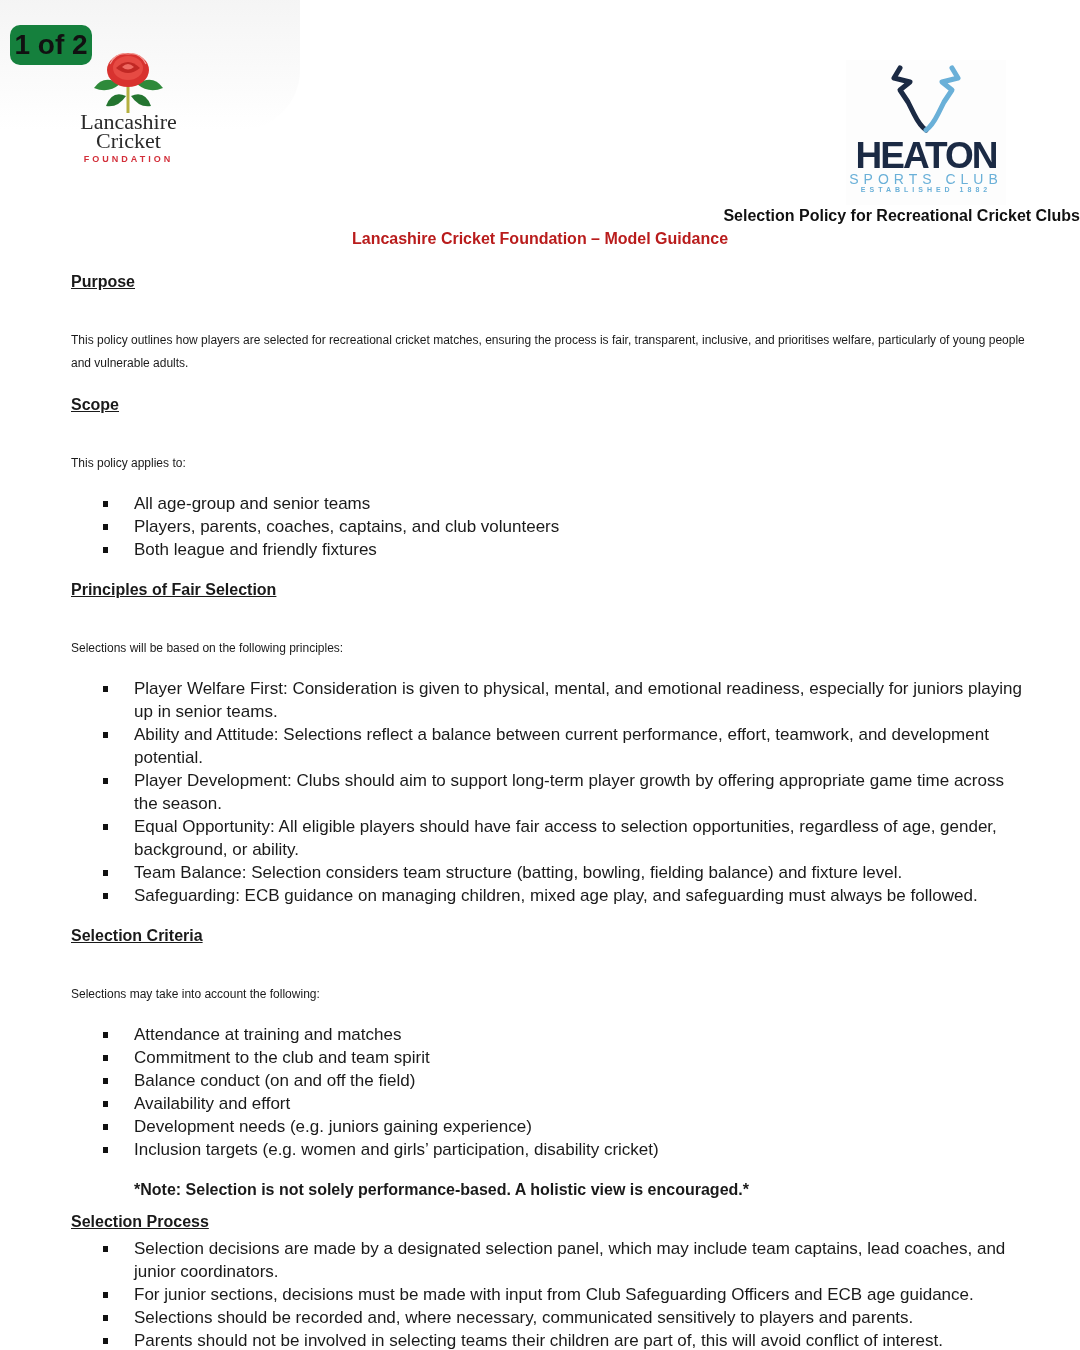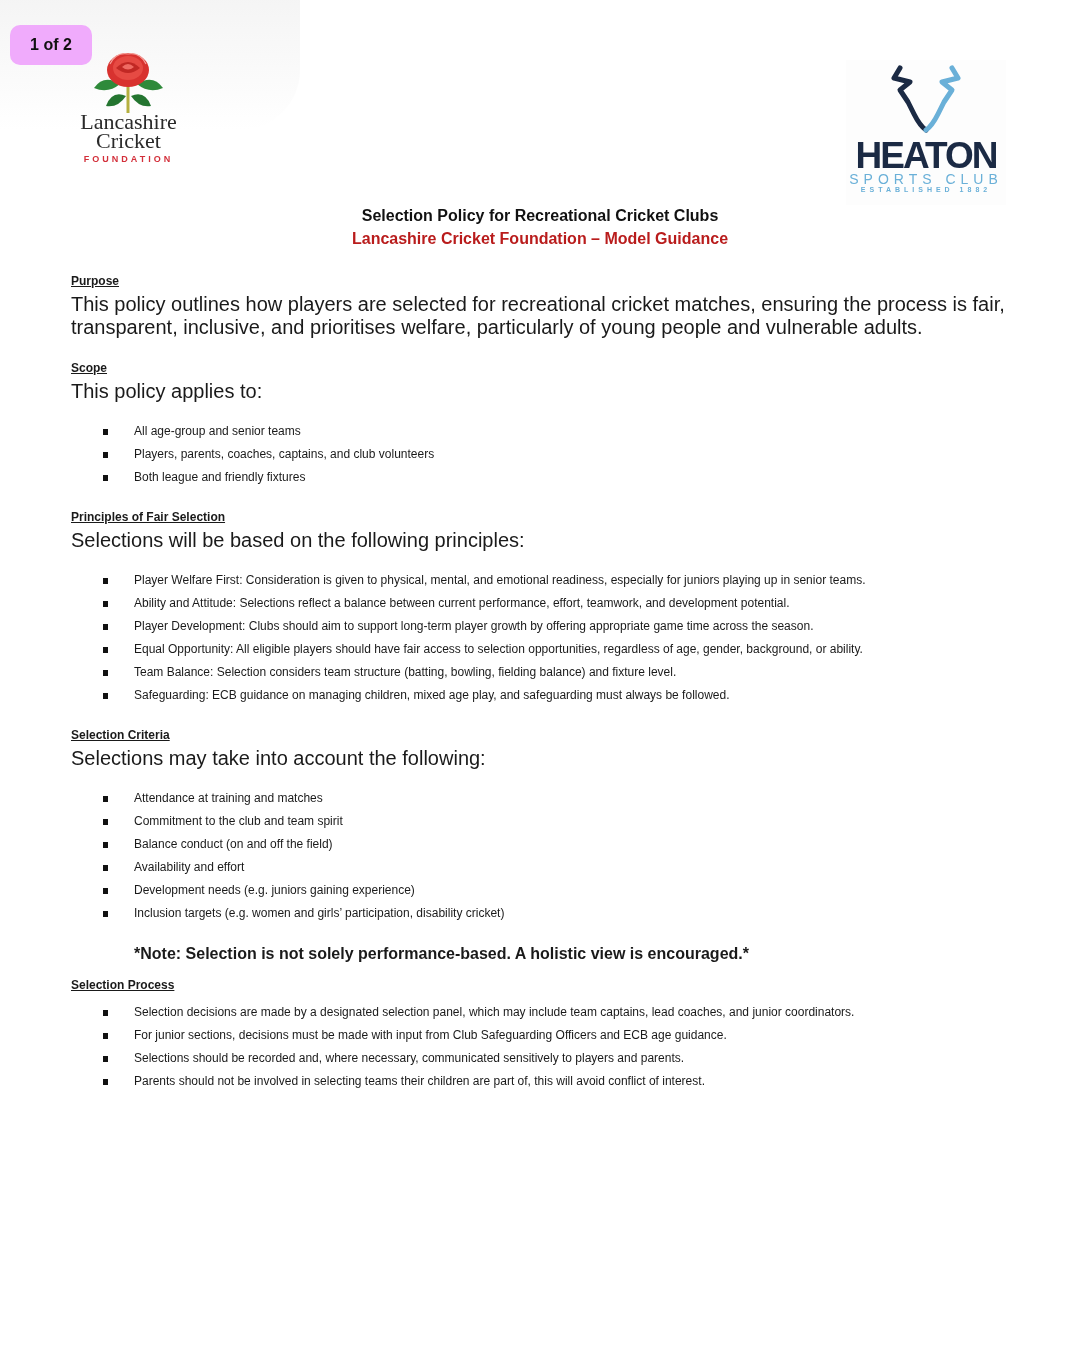--- a/index.html
+++ b/index.html
@@ -7,22 +7,22 @@
     body { position: relative; font-family: "Liberation Sans", sans-serif; color: #1a1a1a; }
 
     .top-fade {
       position: absolute; left: 0; top: 0; width: 300px; height: 130px;
       background: linear-gradient(180deg, #f0f0f0 0%, rgba(255,255,255,0) 100%);
       border-radius: 0 0 60px 0;
       opacity: 0.7;
     }
     .page-badge {
       position: absolute; left: 10px; top: 25px; width: 82px; height: 40px;
-      background: #f0abfc; border-radius: 10px;
-      font-family: "Liberation Sans", sans-serif; font-weight: 700; font-size: 16px;
+      background: #15803d; border-radius: 10px;
+      font-family: "Liberation Sans", sans-serif; font-weight: 700; font-size: 28px;
       color: #111; display: flex; align-items: center; justify-content: center;
     }
 
     
     .lcf-logo { position: absolute; left: 66px; top: 50px; width: 125px; height: 120px; }
     .lcf-logo svg { position: absolute; left: 20px; top: 0; }
     .lcf-name {
       position: absolute; left: 0; top: 62px; width: 125px; text-align: center;
       font-family: "Liberation Serif", serif; font-size: 22px; line-height: 19px; color: #2a2a2a;
     }
@@ -45,33 +45,33 @@
       font-family: "Liberation Sans", sans-serif; font-size: 14px; letter-spacing: 5px;
       color: #6ab0d8; line-height: 14px;
     }
     .heaton-est {
       position: absolute; left: 0; top: 126px; width: 160px; text-align: center;
       font-family: "Liberation Sans", sans-serif; font-weight: 700; font-size: 7px; letter-spacing: 4px;
       color: #6ab0d8; line-height: 8px;
     }
 
     .doc-title {
-      position: absolute; left: 0; top: 207px; width: 1080px; text-align: center;
+      position: absolute; left: 0; top: 207px; width: 1080px; text-align: right;
       font-weight: 700; font-size: 16px; color: #111;
     }
     .doc-subtitle {
       position: absolute; left: 0; top: 230px; width: 1080px; text-align: center;
       font-size: 16px; color: #b91c1c; font-weight: bold;
     }
 
     .content { position: absolute; left: 71px; top: 270px; width: 960px; font-size: 16px; line-height: 23px; }
-    .sec-head { font-weight: 700; text-decoration: underline; font-size: 12px; line-height: 23px; }
-    .para { font-size: 20px; line-height: 23px; }
+    .sec-head { font-weight: 700; text-decoration: underline; font-size: 16px; line-height: 23px; }
+    .para { font-size: 12px; line-height: 23px; margin-top: 36px; }
     ul.blist { list-style: none; margin-top: 17px; }
-    ul.blist li { position: relative; padding-left: 63px; font-size: 12px; line-height: 23px; }
+    ul.blist li { position: relative; padding-left: 63px; font-size: 17px; line-height: 23px; }
     ul.blist li::before {
       content: ""; position: absolute; left: 32px; top: 9px; width: 5px; height: 6px; background: #111;
     }
     ul.blist.tight { margin-top: 4px; }
     .note {
       margin-top: 17px; padding-left: 63px; font-weight: 700; font-size: 16px; line-height: 23px;
     }
     .gap-purpose { height: 18px; }
     .gap-scope { height: 17px; }
     .gap-principles { height: 17px; }

